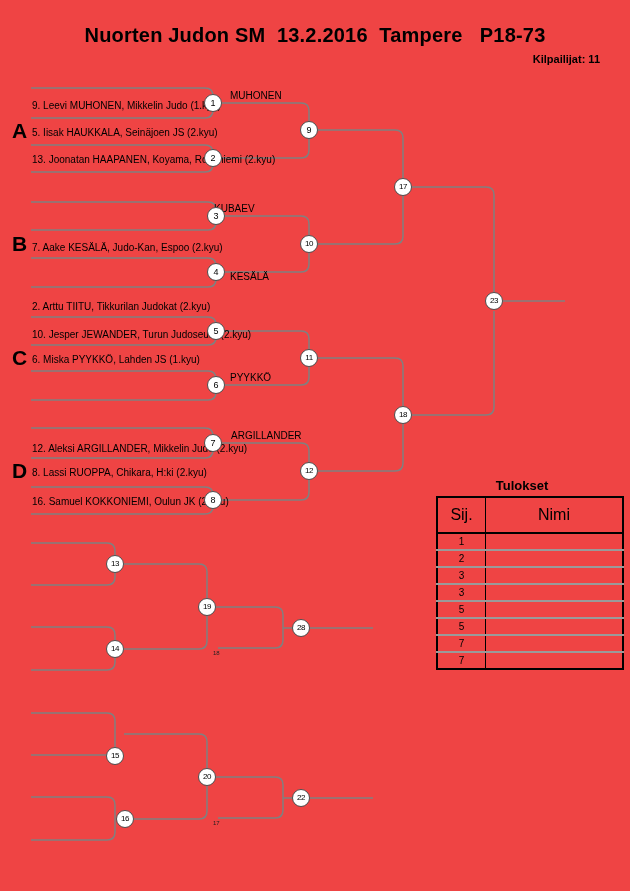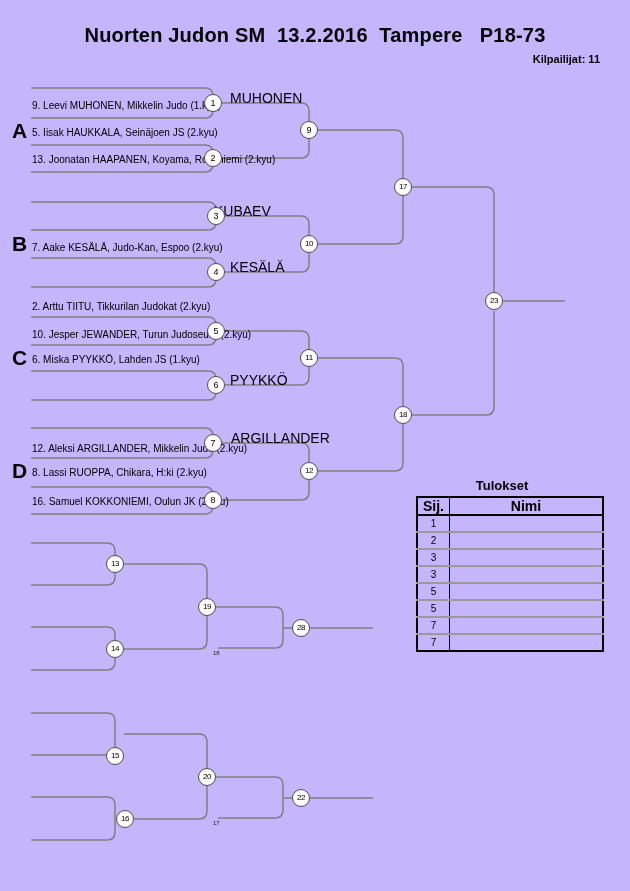--- a/index.html
+++ b/index.html
@@ -1,55 +1,55 @@
 <!DOCTYPE html>
 <html><head>
 <meta charset="utf-8">
 <style>
   html,body{margin:0;padding:0;background:#fff;}
   #sheet{
-    position:relative;width:630px;height:891px;background:#c4b5fd;
+    position:relative;width:630px;height:891px;background:#ef4444;
     font-family:"Liberation Sans",sans-serif;color:#000;overflow:hidden;
   }
   .title{
     position:absolute;left:0;top:24px;width:630px;text-align:center;
     font-size:20px;font-weight:bold;white-space:pre;letter-spacing:.2px;
   }
   .competitors{
     position:absolute;right:30px;top:53px;font-size:11px;font-weight:bold;
   }
   svg.lines{position:absolute;left:0;top:0;}
   .entry{
     position:absolute;left:32px;font-size:10px;white-space:nowrap;
   }
   .advancer{
-    position:absolute;font-size:14px;white-space:nowrap;
+    position:absolute;font-size:10px;white-space:nowrap;
   }
   .pool-letter{
     position:absolute;left:12px;font-size:21px;font-weight:bold;
   }
   .mcircle{
     position:absolute;width:16px;height:16px;border:1px solid #4d4d4d;border-radius:50%;
     background:#fff;text-align:center;font-size:9px;line-height:16px;z-index:3;
   }
   .mcircle.two{font-size:8px;letter-spacing:-0.4px;}
   .feeder{
     position:absolute;font-size:6px;color:#222;z-index:2;
   }
   .results{
-    position:absolute;left:416px;top:478px;width:172px;
+    position:absolute;left:436px;top:478px;width:172px;
   }
   .results .rtitle{
     text-align:center;font-size:13px;font-weight:bold;margin-bottom:3px;
   }
   .results table{
     width:188px;border-collapse:collapse;border:2px solid #000;table-layout:fixed;
   }
   .results th{
-    font-size:14px;font-weight:bold;border-bottom:2px solid #000;height:16px;padding:0;
+    font-size:16px;font-weight:normal;border-bottom:2px solid #000;height:16px;padding:8px;
   }
   .results th.place-col,.results td.place-col{width:31px;border-right:1px solid #000;}
   .results td{
     height:15px;font-size:10px;text-align:center;padding:0;border-top:2px solid #9a9a9a;
   }
   .results tr.r0 td{border-top:none;}
 </style>
 </head>
 <body>
 
@@ -118,21 +118,21 @@
   <div class="entry" style="top:242px">7. Aake KESÄLÄ, Judo-Kan, Espoo (2.kyu)</div>
   <div class="entry" style="top:301px">2. Arttu TIITU, Tikkurilan Judokat (2.kyu)</div>
   <div class="entry" style="top:329px">10. Jesper JEWANDER, Turun Judoseura (2.kyu)</div>
   <div class="entry" style="top:354px">6. Miska PYYKKÖ, Lahden JS (1.kyu)</div>
   <div class="entry" style="top:443px">12. Aleksi ARGILLANDER, Mikkelin Judo (2.kyu)</div>
   <div class="entry" style="top:467px">8. Lassi RUOPPA, Chikara, H:ki (2.kyu)</div>
   <div class="entry" style="top:496px">16. Samuel KOKKONIEMI, Oulun JK (2.kyu)</div>
 
   <div class="advancer" style="left:230px;top:90px">MUHONEN</div>
   <div class="advancer" style="left:214px;top:203px">KUBAEV</div>
-  <div class="advancer" style="left:230px;top:259px">KESÄLÄ</div>
+  <div class="advancer" style="left:230px;top:271px">KESÄLÄ</div>
   <div class="advancer" style="left:230px;top:372px">PYYKKÖ</div>
   <div class="advancer" style="left:231px;top:430px">ARGILLANDER</div>
 
   <div class="mcircle" style="left:204px;top:94px">1</div>
   <div class="mcircle" style="left:204px;top:149px">2</div>
   <div class="mcircle" style="left:207px;top:207px">3</div>
   <div class="mcircle" style="left:207px;top:263px">4</div>
   <div class="mcircle" style="left:207px;top:322px">5</div>
   <div class="mcircle" style="left:207px;top:376px">6</div>
   <div class="mcircle" style="left:204px;top:434px">7</div>

